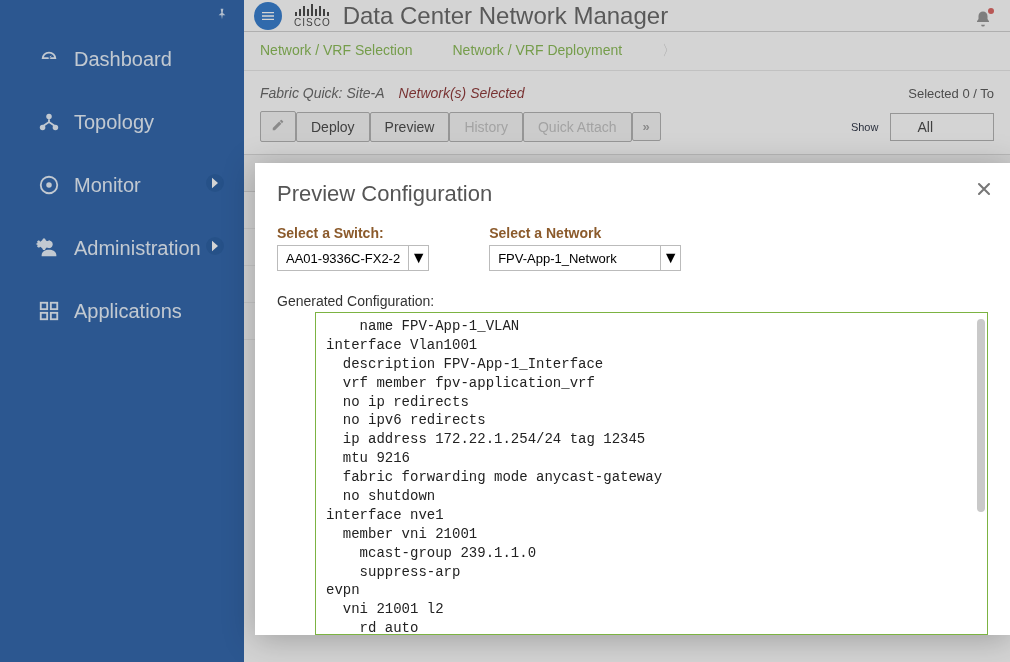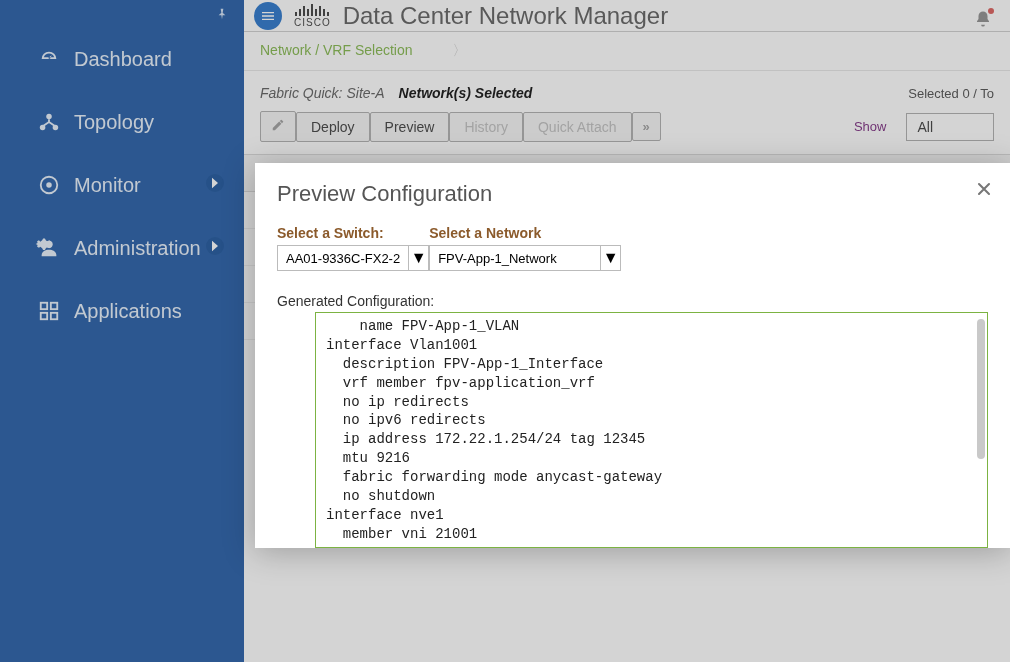--- a/index.html
+++ b/index.html
@@ -37,54 +37,54 @@
   .topbar .app-title { font-size: 24px; color: #555; font-weight: 300; text-align: right; }
   .topbar .bell { position: absolute; right: 18px; top: 10px; color: #888; }
   .topbar .bell::after { content: ''; position: absolute; top: -2px; right: -2px; width: 6px; height: 6px; background: #d9534f; border-radius: 50%; }
 
   .breadcrumb { padding: 10px 16px; font-size: 14px; color: #7cb342; border-bottom: 1px solid #e5e5e5; display: flex; gap: 40px; }
   .breadcrumb .bc-sep { color: #ccc; }
 
   .fabric-row { padding: 14px 16px 10px; font-size: 14px; color: #555; display: flex; align-items: center; }
   .fabric-row .f-label { font-style: italic; }
   .fabric-row .f-name { font-style: italic; margin-left: 4px; }
-  .fabric-row .sel-link { color: #000000; margin-left: 14px; font-style: italic; font-weight: 700; }
+  .fabric-row .sel-link { color: #7f1d1d; margin-left: 14px; font-style: italic; font-weight: 400; }
   .fabric-row .right { margin-left: auto; font-size: 13px; color: #444; }
 
   .toolbar { padding: 0 16px 12px; display: flex; align-items: center; gap: 0; }
   .btn { border: 1px solid #aaa; background: #f4f4f4; padding: 6px 14px; font-size: 14px; color: #333; border-radius: 2px; cursor: pointer; }
   .btn.disabled { color: #bbb; cursor: default; }
   .btn.icon-only { padding: 6px 10px; color: #999; }
   .btn.pencil { font-size: 14px; }
   .btn.more { font-size: 13px; font-weight: bold; }
   .toolbar .spacer { flex: 1; }
-  .toolbar .show-label { font-size: 13px; color: #701a75; margin-right: 20px; }
-  .toolbar .show-select { border: 1px solid #aaa; padding: 5px 60px 5px 10px; font-size: 14px; color: #333; background: #fff; }
+  .toolbar .show-label { font-size: 11px; color: #0f172a; margin-right: 12px; }
+  .toolbar .show-select { border: 1px solid #aaa; padding: 5px 60px 5px 26px; font-size: 14px; color: #333; background: #fff; }
 
   .table { border-top: 1px solid #d7d7d7; }
   .table-head { display: flex; background: #f5f5f5; border-bottom: 1px solid #d7d7d7; font-size: 14px; font-weight: bold; color: #333; }
   .table-head .th, .table-row .td { padding: 10px 14px; }
   .th.ports { width: 60px; }
   .th.status, .td.status { flex: 0 0 100px; }
   .table-row { display: flex; border-bottom: 1px solid #eee; font-size: 14px; color: #444; }
   .table-row .td.spacer { flex: 1; }
 
   
   .dim { position: absolute; inset: 0; background: rgba(100,100,100,0.28); pointer-events: none; }
 
   
   .modal {
-    position: absolute; left: 255px; top: 163px; width: 755px; height: 385px;
+    position: absolute; left: 255px; top: 163px; width: 755px; height: 472px;
     background: #fff; box-shadow: 0 4px 30px rgba(0,0,0,0.25);
     display: flex; flex-direction: column; padding: 18px 22px 0;
   }
   .modal-title { font-size: 22px; color: #555; font-weight: 400; margin-bottom: 18px; }
   .modal .close { position: absolute; right: 16px; top: 16px; color: #777; cursor: pointer; }
   .modal .close svg { width: 20px; height: 20px; }
-  .selects { display: flex; margin-bottom: 22px; }
+  .selects { display: flex; gap: 60px; margin-bottom: 22px; }
   .select-group { display: flex; flex-direction: column; gap: 4px; }
   .select-group label { font-size: 14px; color: #8b5a2b; font-weight: 600; }
   .select-box {
     display: flex; align-items: center; border: 1px solid #bbb; height: 26px;
   }
   .select-box .sb-val { padding: 0 8px; font-size: 13px; min-width: 130px; }
   .select-box .sb-val.wide { min-width: 170px; }
   .select-box .sb-arrow { width: 20px; height: 100%; border-left: 1px solid #bbb; display: flex; align-items: center; justify-content: center; }
   .gen-label { font-size: 14px; color: #333; margin-bottom: 3px; }
   .config-box {
@@ -199,20 +199,21 @@
       <div class="app-title">Data Center Network Manager</div>
       <div class="bell">
         <svg viewBox="0 0 24 24" width="18" height="18" fill="#888">
             <path d="M12 2a6 6 0 0 0-6 6v4l-2 3v1h16v-1l-2-3V8a6 6 0 0 0-6-6zm0 20a2.5 2.5 0 0 0 2.5-2.5h-5A2.5 2.5 0 0 0 12 22z"></path>
           </svg>
       </div>
     </div>
 
     <div class="breadcrumb">
       <span>Network / VRF Selection</span>
+      <span>Network / VRF Deployment</span>
       <span class="bc-sep">〉</span>
     </div>
 
     <div class="fabric-row">
       <span class="f-label">Fabric Quick:</span>
       <span class="f-name">Site-A</span>
       <span class="sel-link">Network(s) Selected</span>
       <span class="right">Selected 0 / To</span>
     </div>
 

